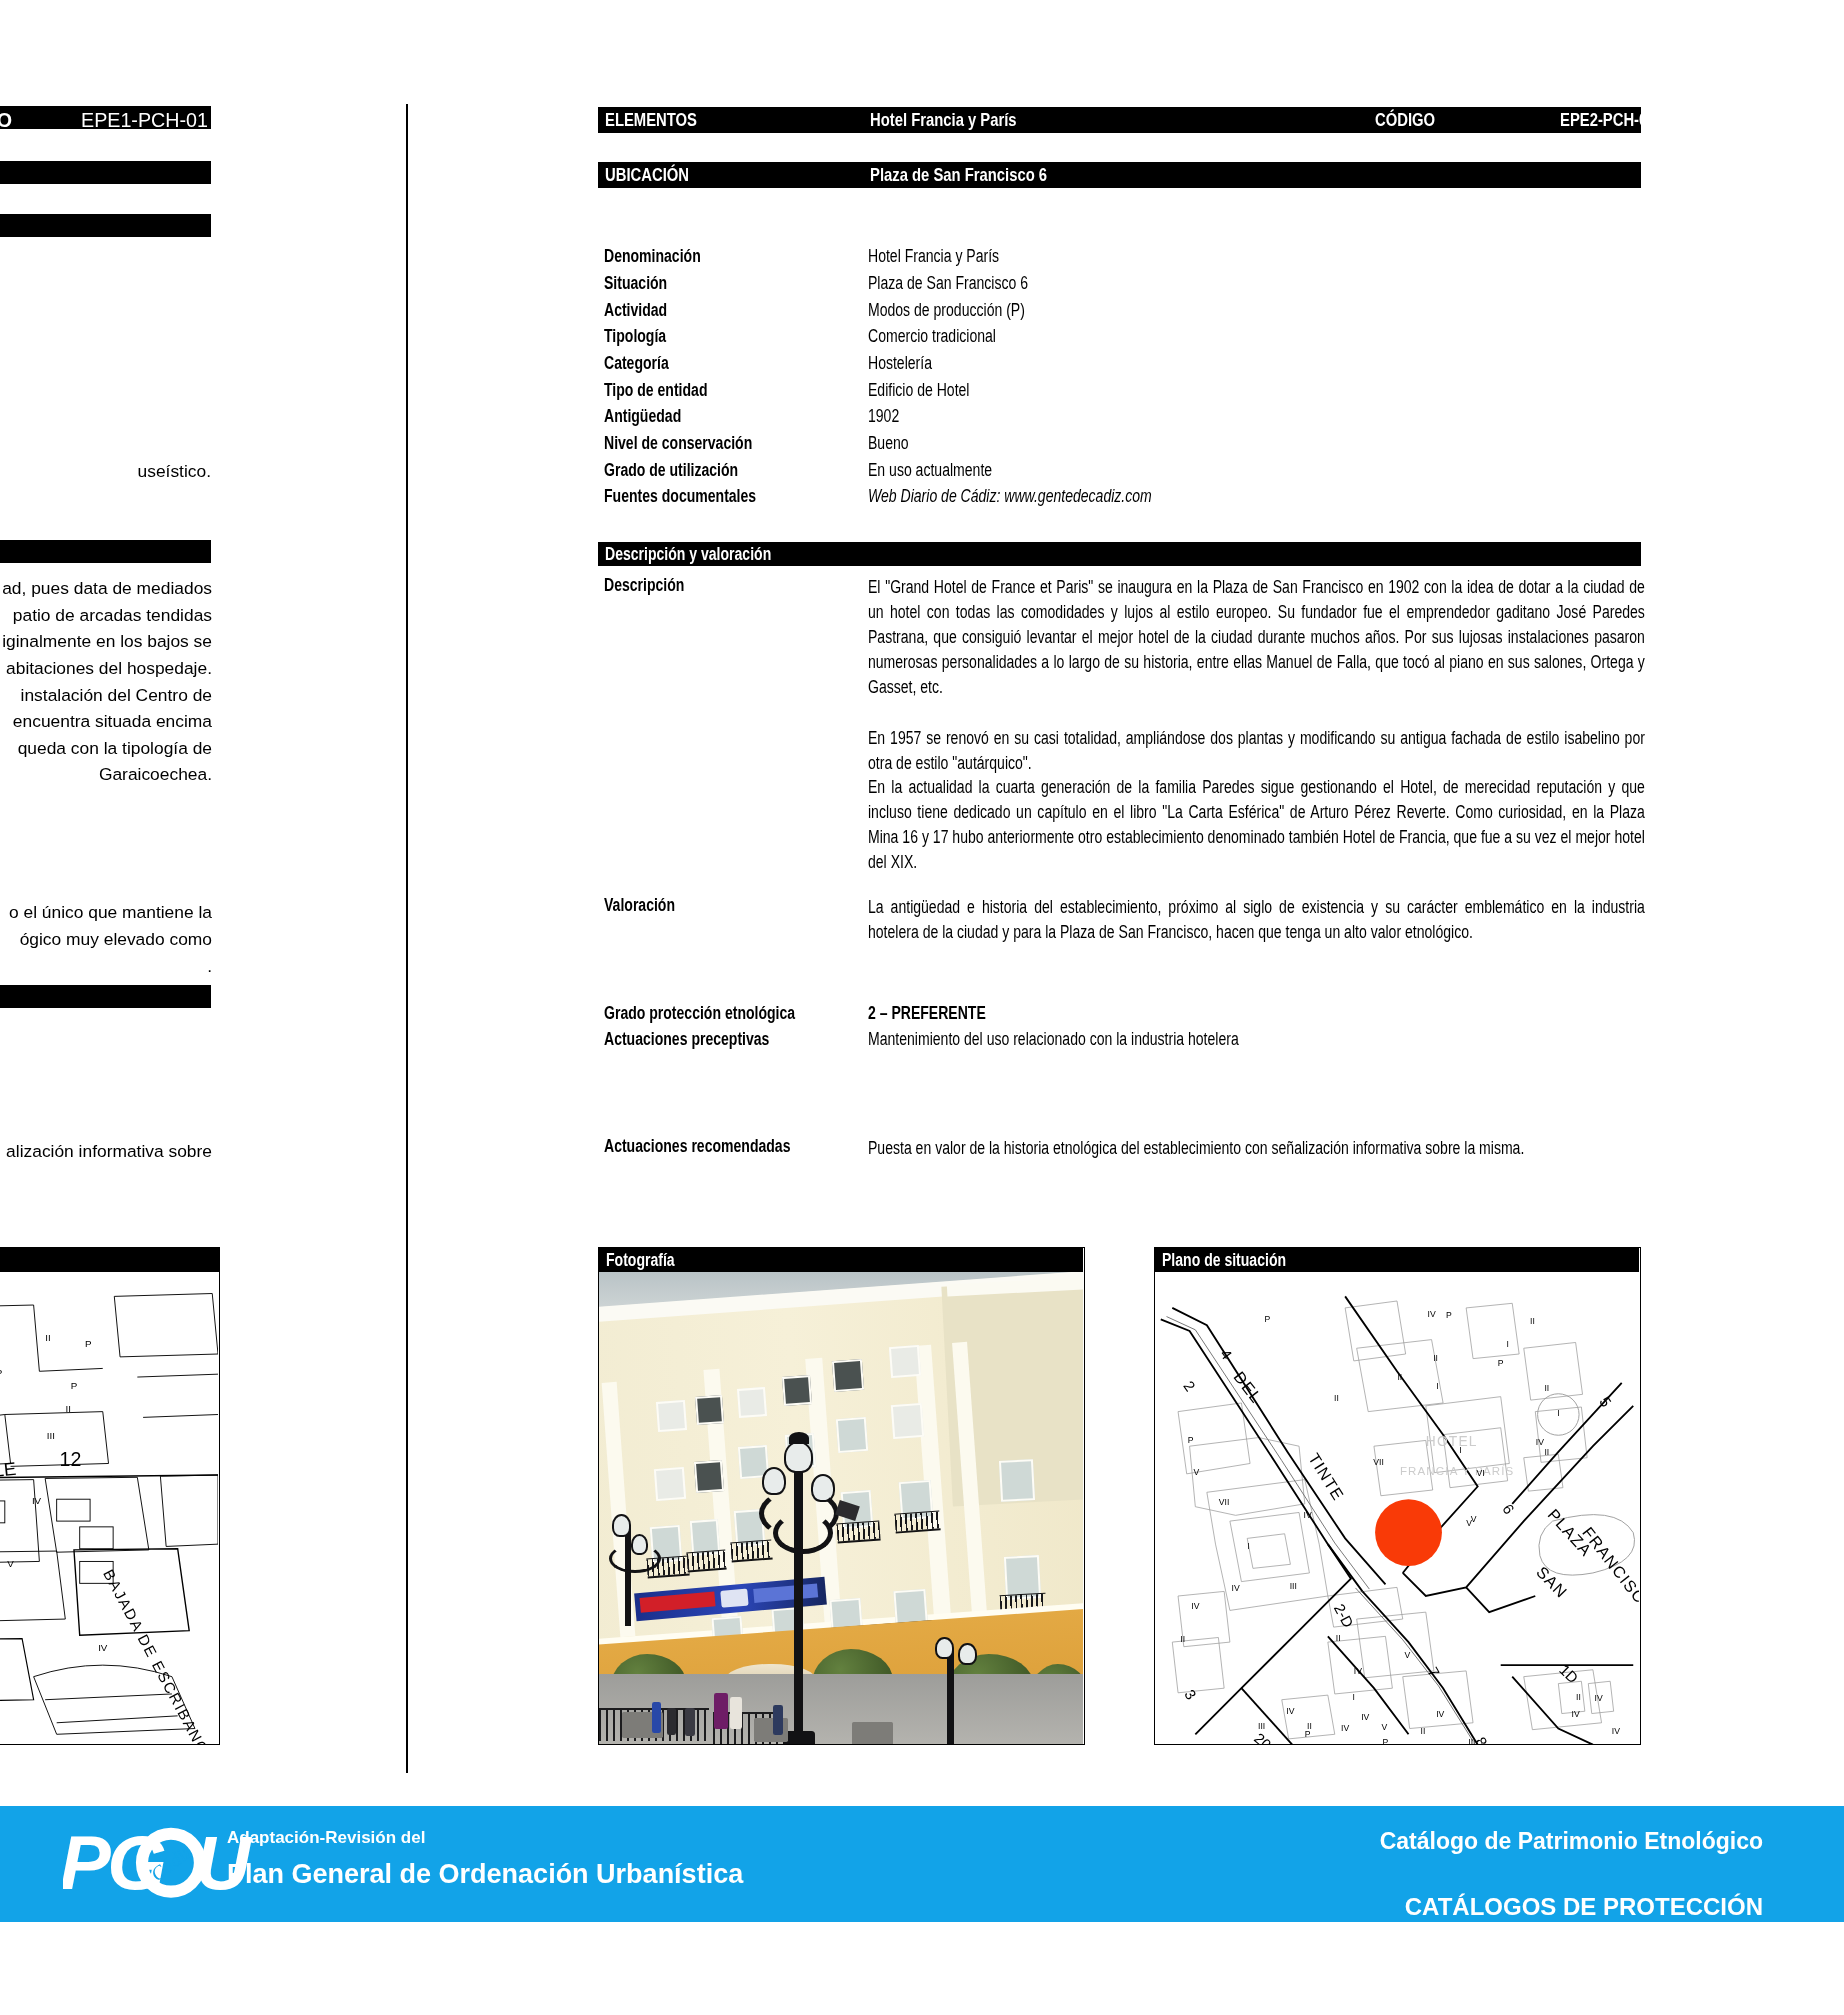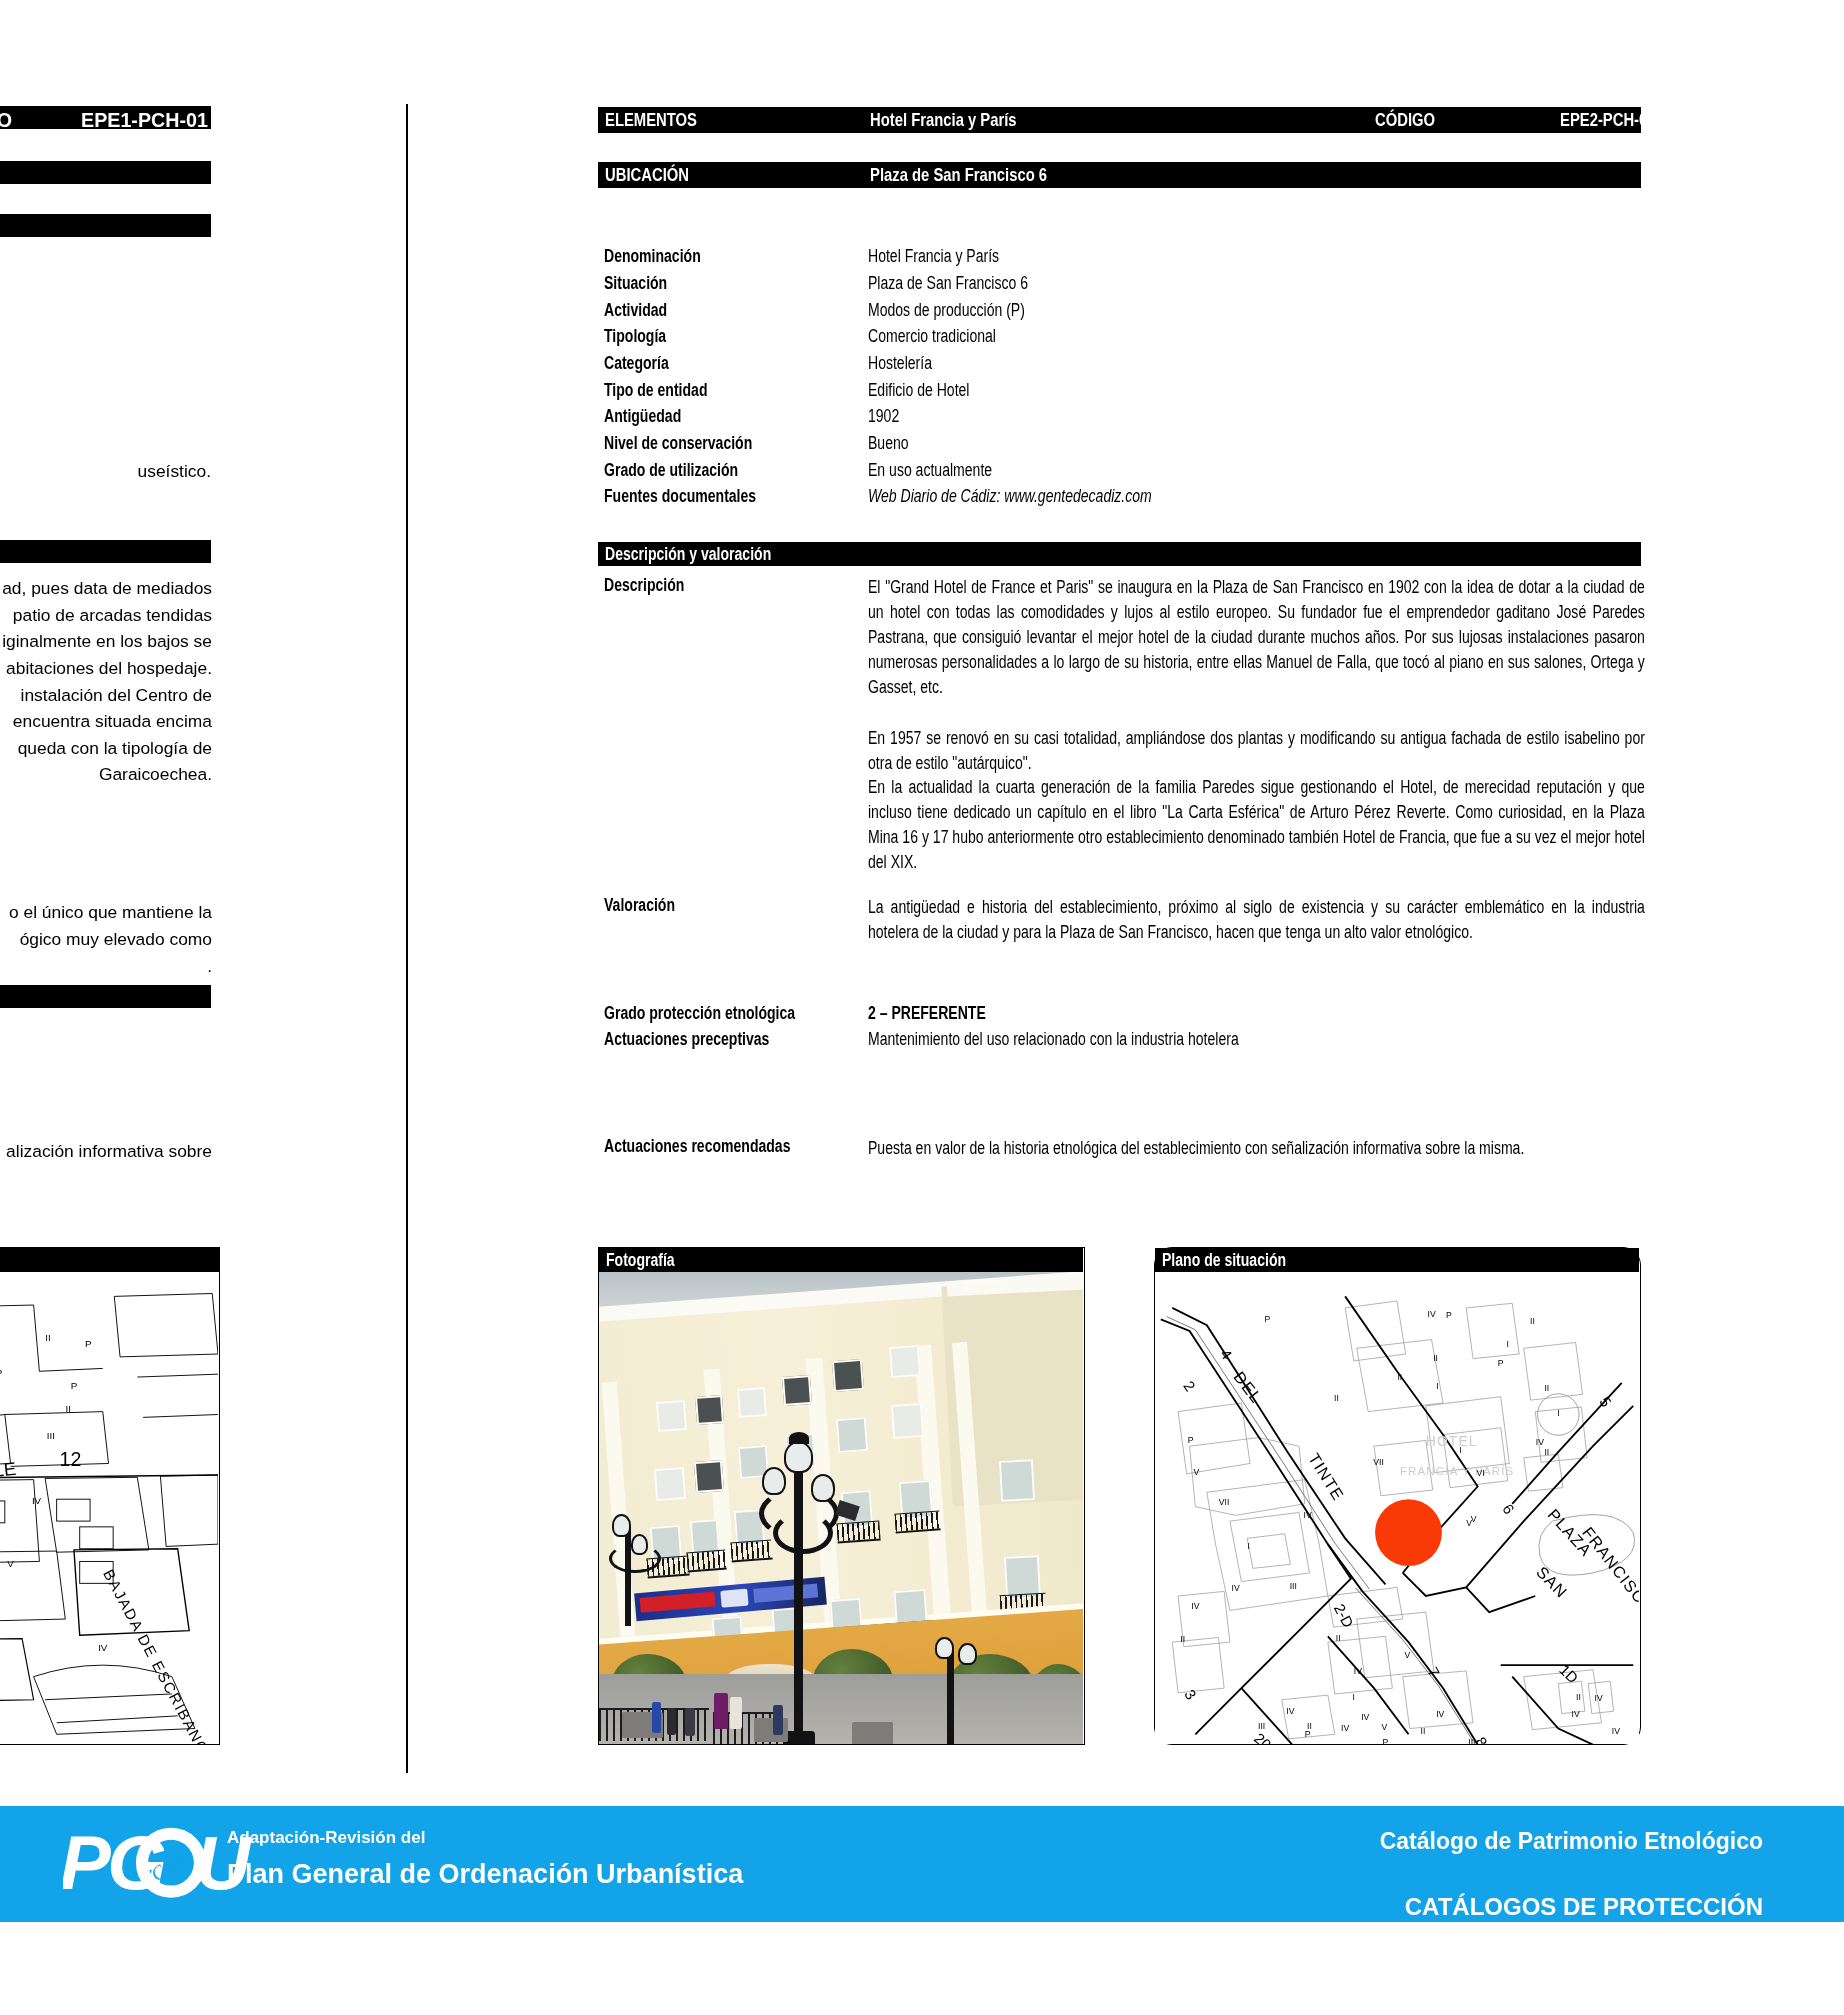--- a/index.html
+++ b/index.html
@@ -91,39 +91,39 @@
   .banner .b3{position:absolute;left:119px;top:5.8px;width:64px;height:14px;background:#5b74d6;}
   .awning{position:absolute;background:linear-gradient(#efe5cd,#cdbe9c);border-radius:48% 48% 6% 6%;}
   .pavement{position:absolute;left:0;bottom:0;width:100%;height:70px;background:linear-gradient(#9d9d9a,#b4b3ae);}
   .person{position:absolute;border-radius:2.3px;}
   .railing{position:absolute;height:31px;
      background:repeating-linear-gradient(90deg,#1c1c1e 0 1.7px,transparent 1.7px 7px);
      border-top:2.3px solid #1c1c1e;}
   .bench{position:absolute;background:#7d7c78;border-radius:1.7px;}
 
   
-  #map-frame{left:556px;top:1247px;width:487px;height:498px;border-radius:18px;}
+  #map-frame{left:556px;top:1247px;width:487px;height:498px;}
   #map-canvas{position:absolute;left:0;top:24px;width:484px;height:472px;overflow:hidden;background:#fff;}
 
   
   #footer{position:absolute;left:0;top:1806px;width:1845px;height:116px;background:#12a3e8;}
   #footer-logo{position:absolute;left:63px;top:15px;width:209px;height:84px;}
   .pgou-txt{
     position:absolute;left:227px;color:#fff;font-weight:bold;white-space:nowrap;
   }
   .foot-right{position:absolute;right:82px;color:#fff;text-align:right;white-space:nowrap;}
 </style>
 </head>
 <body>
 
 <div id="left-page">
 
   <div class="lbar" style="left:-313px;top:106px;width:524px;height:23px;"></div>
   <div style="position:absolute;left:-18.5px;top:109px;font-size:19.7px;font-weight:bold;color:#fff;">GO</div>
-  <div style="position:absolute;left:81px;top:109px;font-size:19.7px;font-weight:bold;color:#fff;">EPE1-PCH-01</div>
+  <div style="position:absolute;left:81px;top:109px;font-size:19.7px;font-weight:normal;color:#fff;">EPE1-PCH-01</div>
 
   <div class="lbar" style="left:-313px;top:161px;width:524px;height:23px;"></div>
   <div class="lbar" style="left:-313px;top:214px;width:524px;height:23px;"></div>
 
   <div class="ltxt" style="left:-348px;top:458px;width:559px;text-align:right;">useístico.</div>
 
   <div class="lbar" style="left:-313px;top:540px;width:524px;height:23px;"></div>
 
   <div class="ltxt" style="left:-359px;top:575px;width:571px;text-align:right;">ad, pues data de mediados</div>
   <div class="ltxt" style="left:-359px;top:602px;width:571px;text-align:right;">patio de arcadas tendidas</div>

